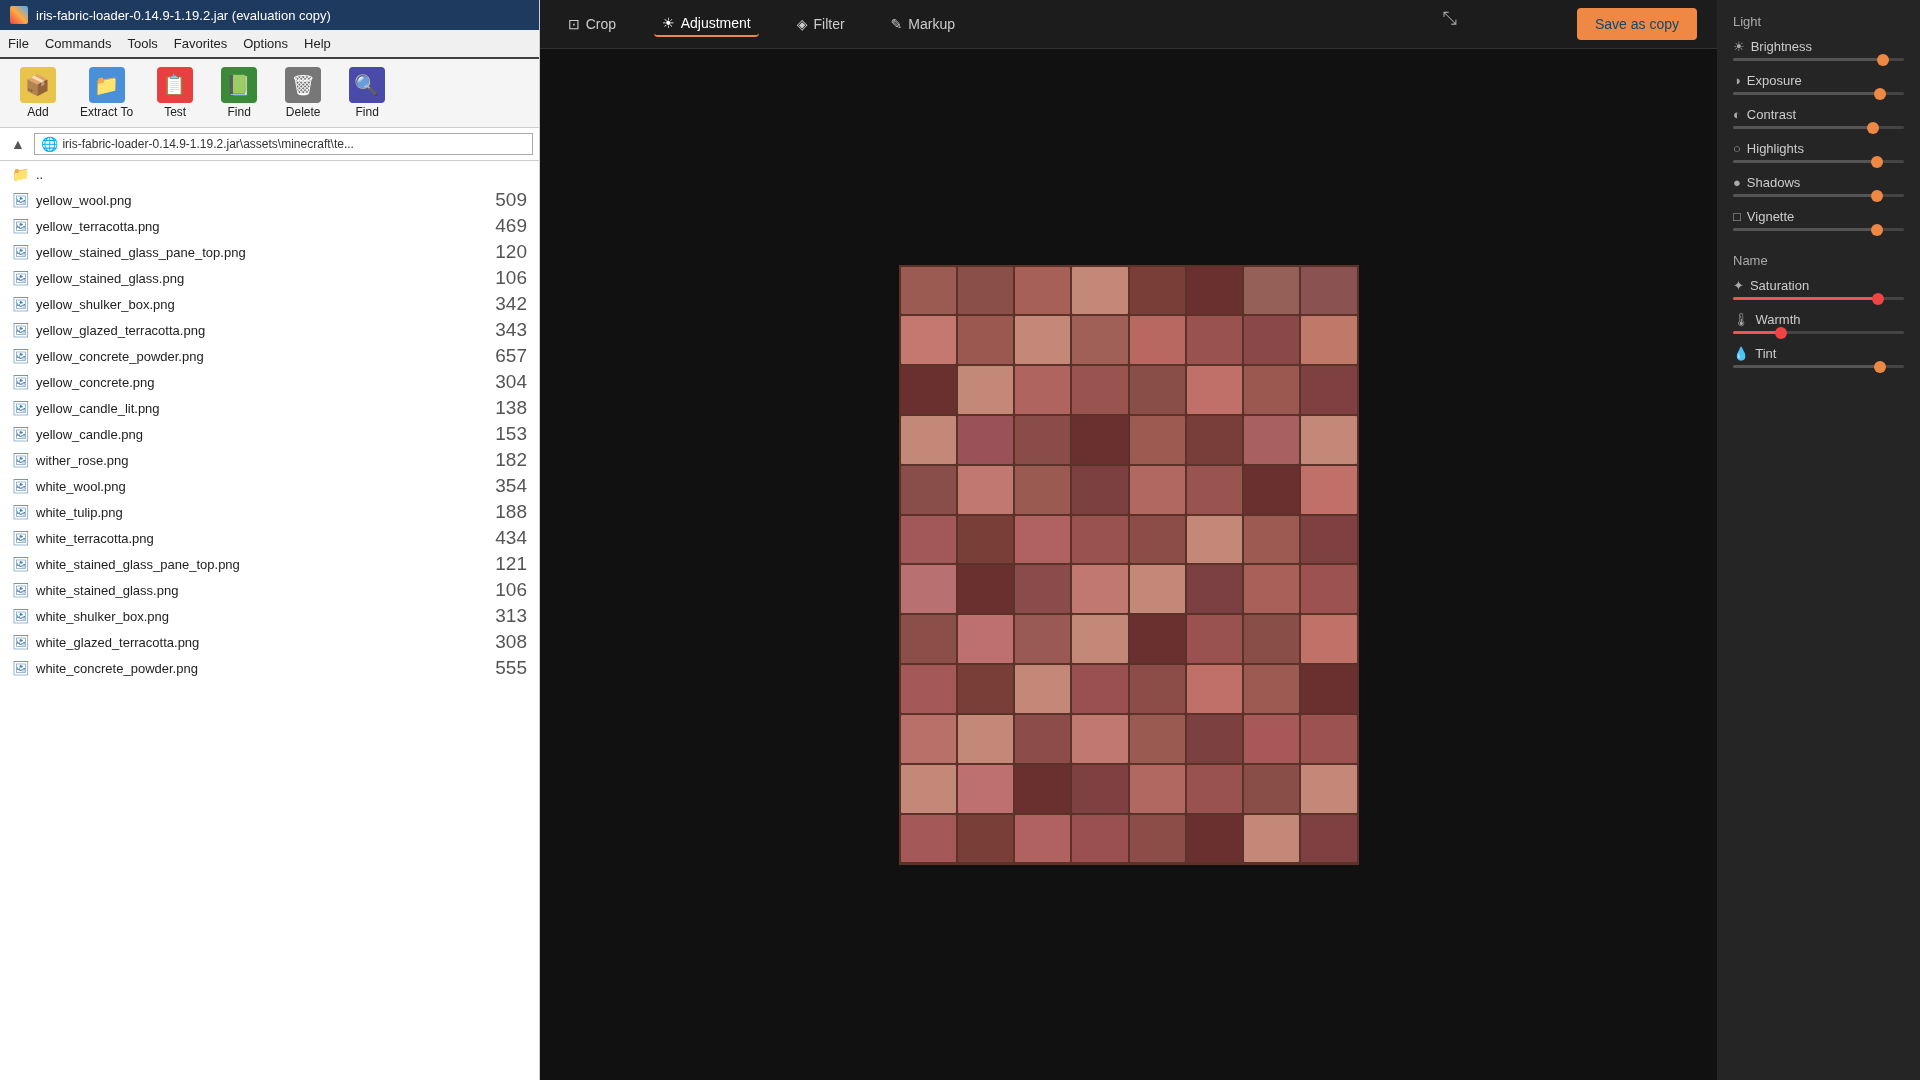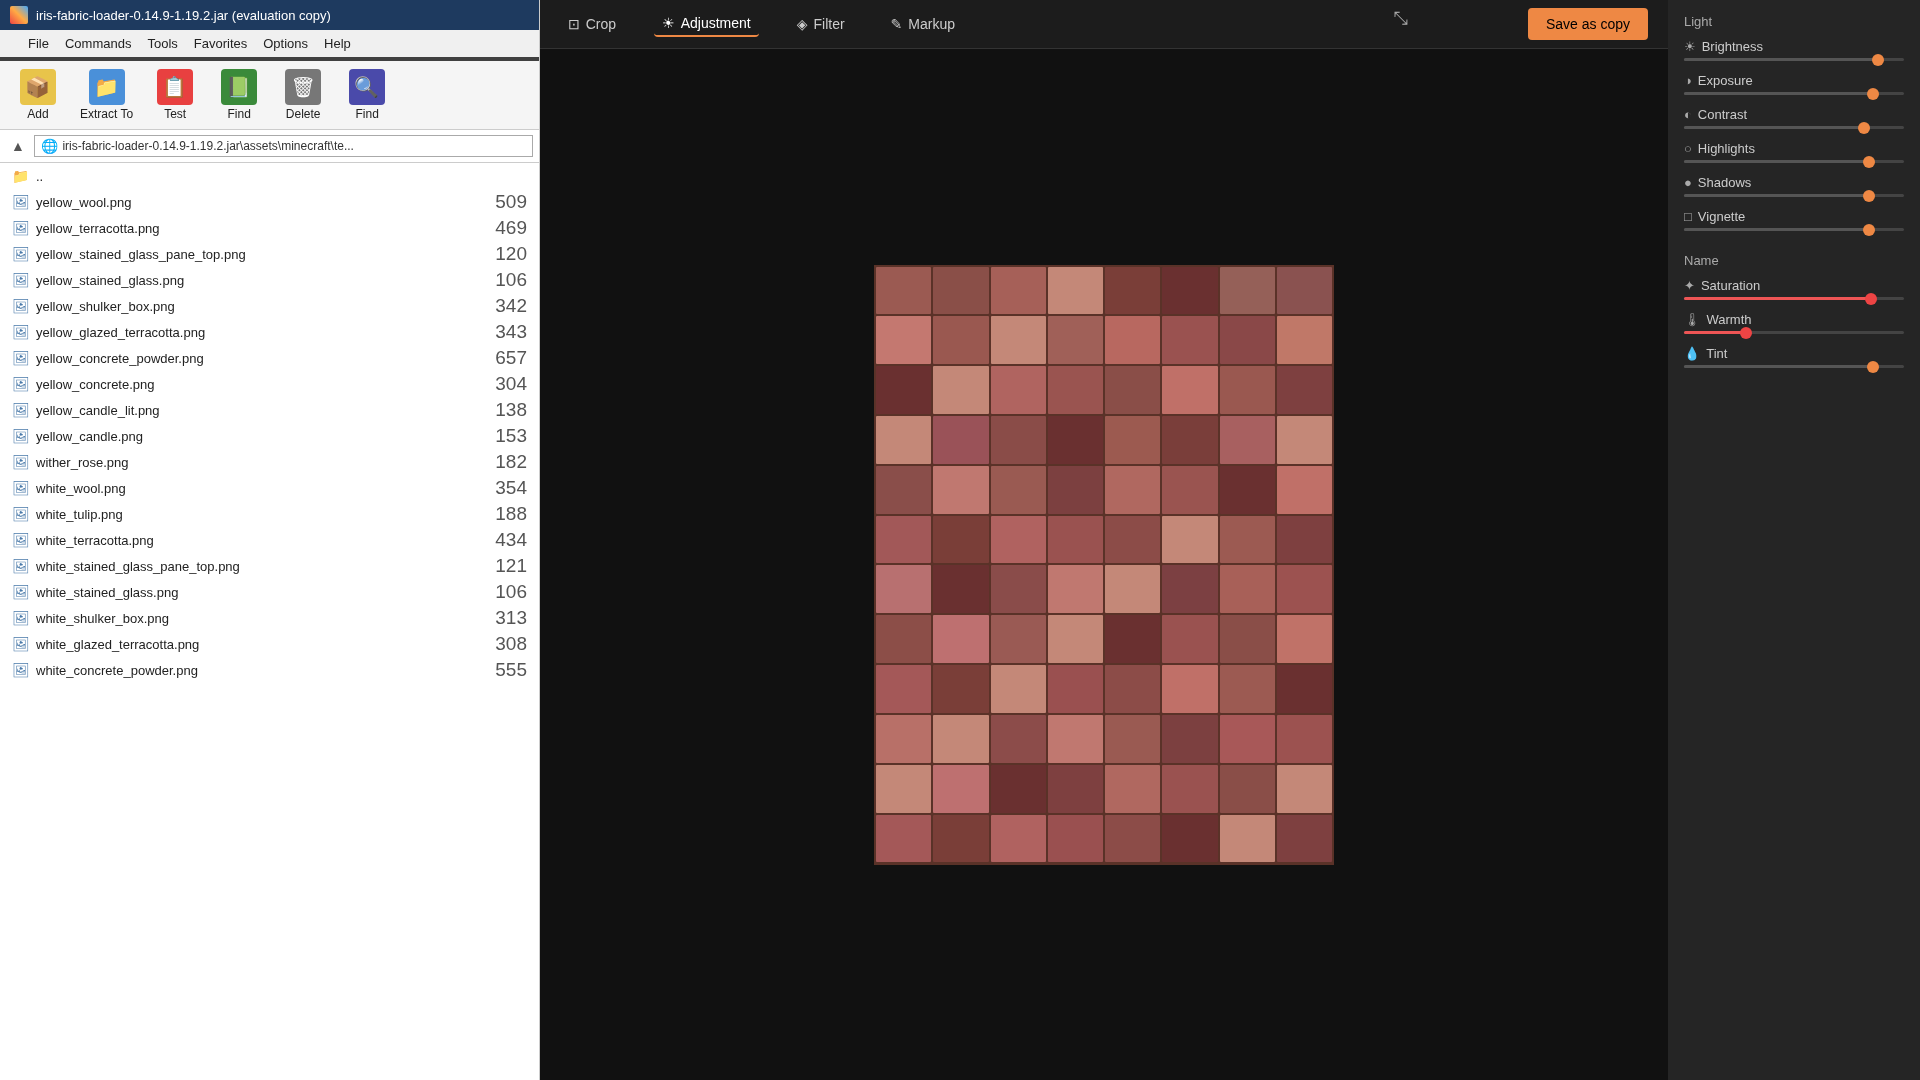--- a/index.html
+++ b/index.html
@@ -30,22 +30,22 @@
       width: 18px; height: 18px;
       background: linear-gradient(45deg, #e44, #fa4, #4af);
       border-radius: 2px;
     }
 
     
     #menu-bar {
       background: #f0f0f0;
       display: flex;
       gap: 0;
-      padding: 2px 20px;
-      border-bottom: 4px solid #404040;
+      padding: 2px 0;
+      border-bottom: 2px solid #404040;
     }
     .menu-item {
       padding: 4px 8px;
       font-size: 13px;
       color: #222;
       cursor: pointer;
     }
 
     
     #toolbar {
@@ -159,21 +159,21 @@
       cursor: pointer;
       padding: 4px 8px;
       border-radius: 4px;
     }
     .editor-tool.active { border-bottom: 2px solid #e84; color: white; }
     .editor-tool-icon { font-size: 14px; }
 
     #save-copy-btn {
       margin-left: auto;
       background: #e84;
-      color: #000000;
+      color: #0c4a6e;
       border: none;
       padding: 8px 18px;
       font-size: 14px;
       border-radius: 4px;
       cursor: pointer;
       text-align: right;
     }
 
     #image-area {
       flex: 1;
@@ -199,21 +199,21 @@
       gap: 2px;
       background: #5a3228;
       padding: 2px;
     }
     .brick-cell {
       border-radius: 1px;
     }
 
     
     #right-panel {
-      width: 252px;
+      width: 203px;
       background: #252525;
       display: flex;
       flex-direction: column;
       padding: 0;
       flex-shrink: 0;
       overflow-y: auto;
     }
 
     .section-title {
       color: #aaa;

